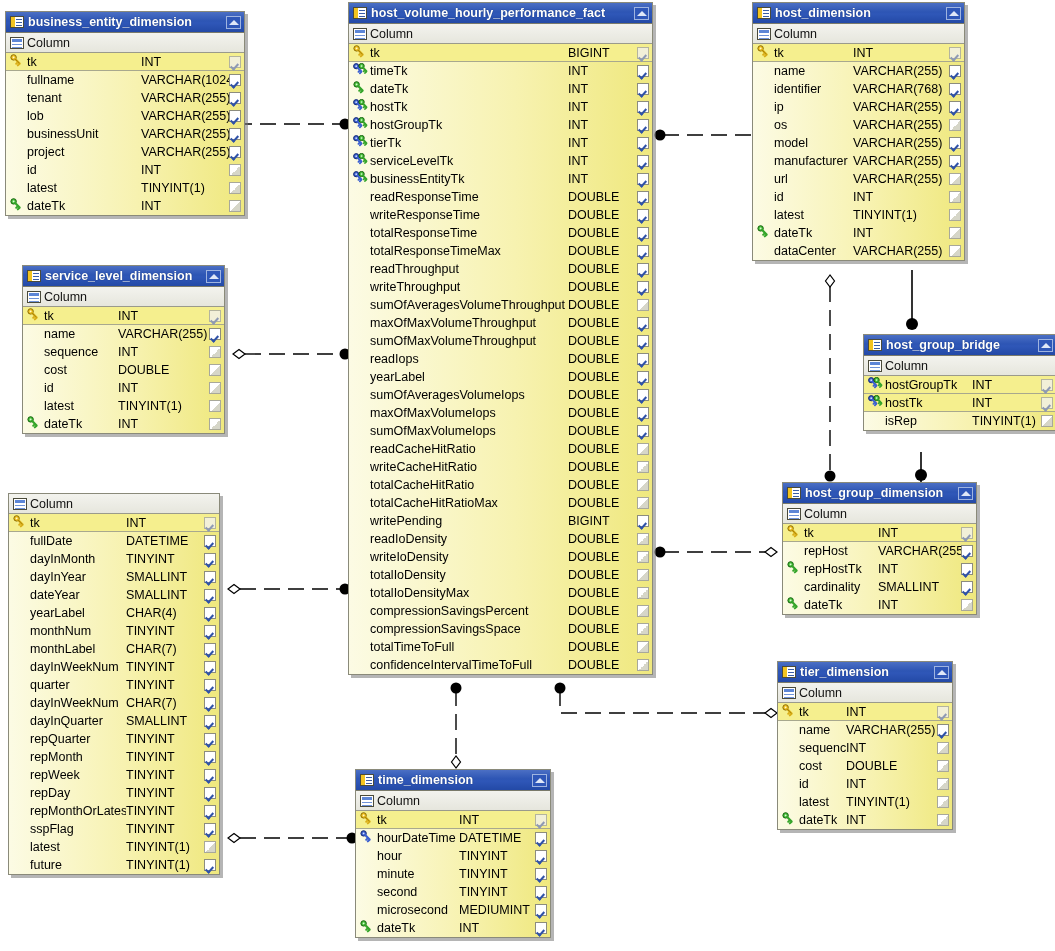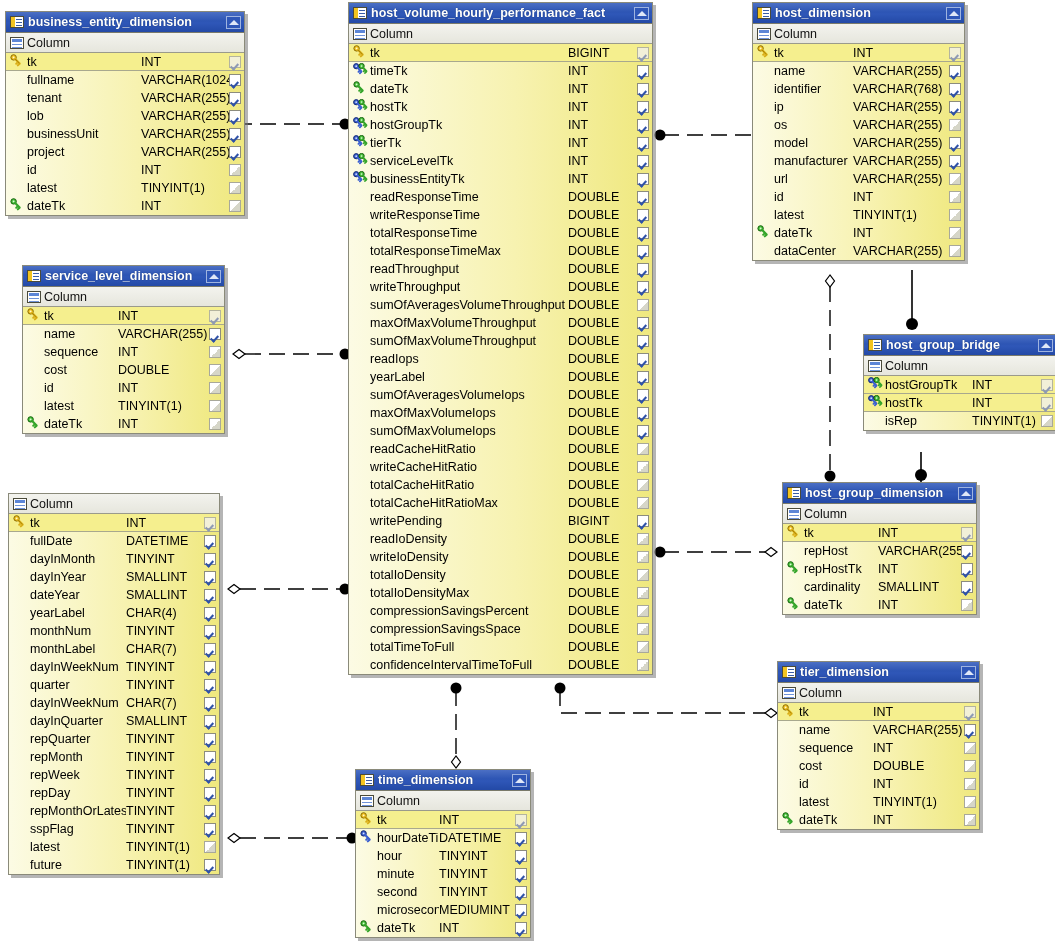--- a/index.html
+++ b/index.html
@@ -940,21 +940,21 @@
           <div class="row normal">
             <span class="keycell"></span>
             <span class="namecell">confidenceIntervalTimeToFull</span>
             <span class="typecell" style="width:65px">DOUBLE</span>
             <span class="chkcell">
               <span class="cb off"></span>
             </span>
           </div>
         </div>
       </div>
-      <div class="tbl" style="left:355px;top:769px;width:176px">
+      <div class="tbl" style="left:355px;top:769px;width:196px">
         <div class="titlebar">
           <span class="titleico"></span>
           <span class="tname">time_dimension</span>
           <span class="collapse"></span>
         </div>
         <div class="colbar">
           <span class="colico"></span>
           <span>Column</span>
         </div>
         <div class="rows pkzone">
@@ -1277,21 +1277,21 @@
                 <path d="M7.4 8.6 L6.2 9.8 M9.0 10.2 L7.8 11.4" stroke="#35a52a" stroke-width="2" stroke-linecap="round"></path>
               </svg></span>
             <span class="namecell">dateTk</span>
             <span class="typecell" style="width:79px">INT</span>
             <span class="chkcell">
               <span class="cb off"></span>
             </span>
           </div>
         </div>
       </div>
-      <div class="tbl" style="left:777px;top:661px;width:203px">
+      <div class="tbl" style="left:777px;top:661px;width:176px">
         <div class="titlebar">
           <span class="titleico"></span>
           <span class="tname">tier_dimension</span>
           <span class="collapse"></span>
         </div>
         <div class="colbar">
           <span class="colico"></span>
           <span>Column</span>
         </div>
         <div class="rows pkzone">

